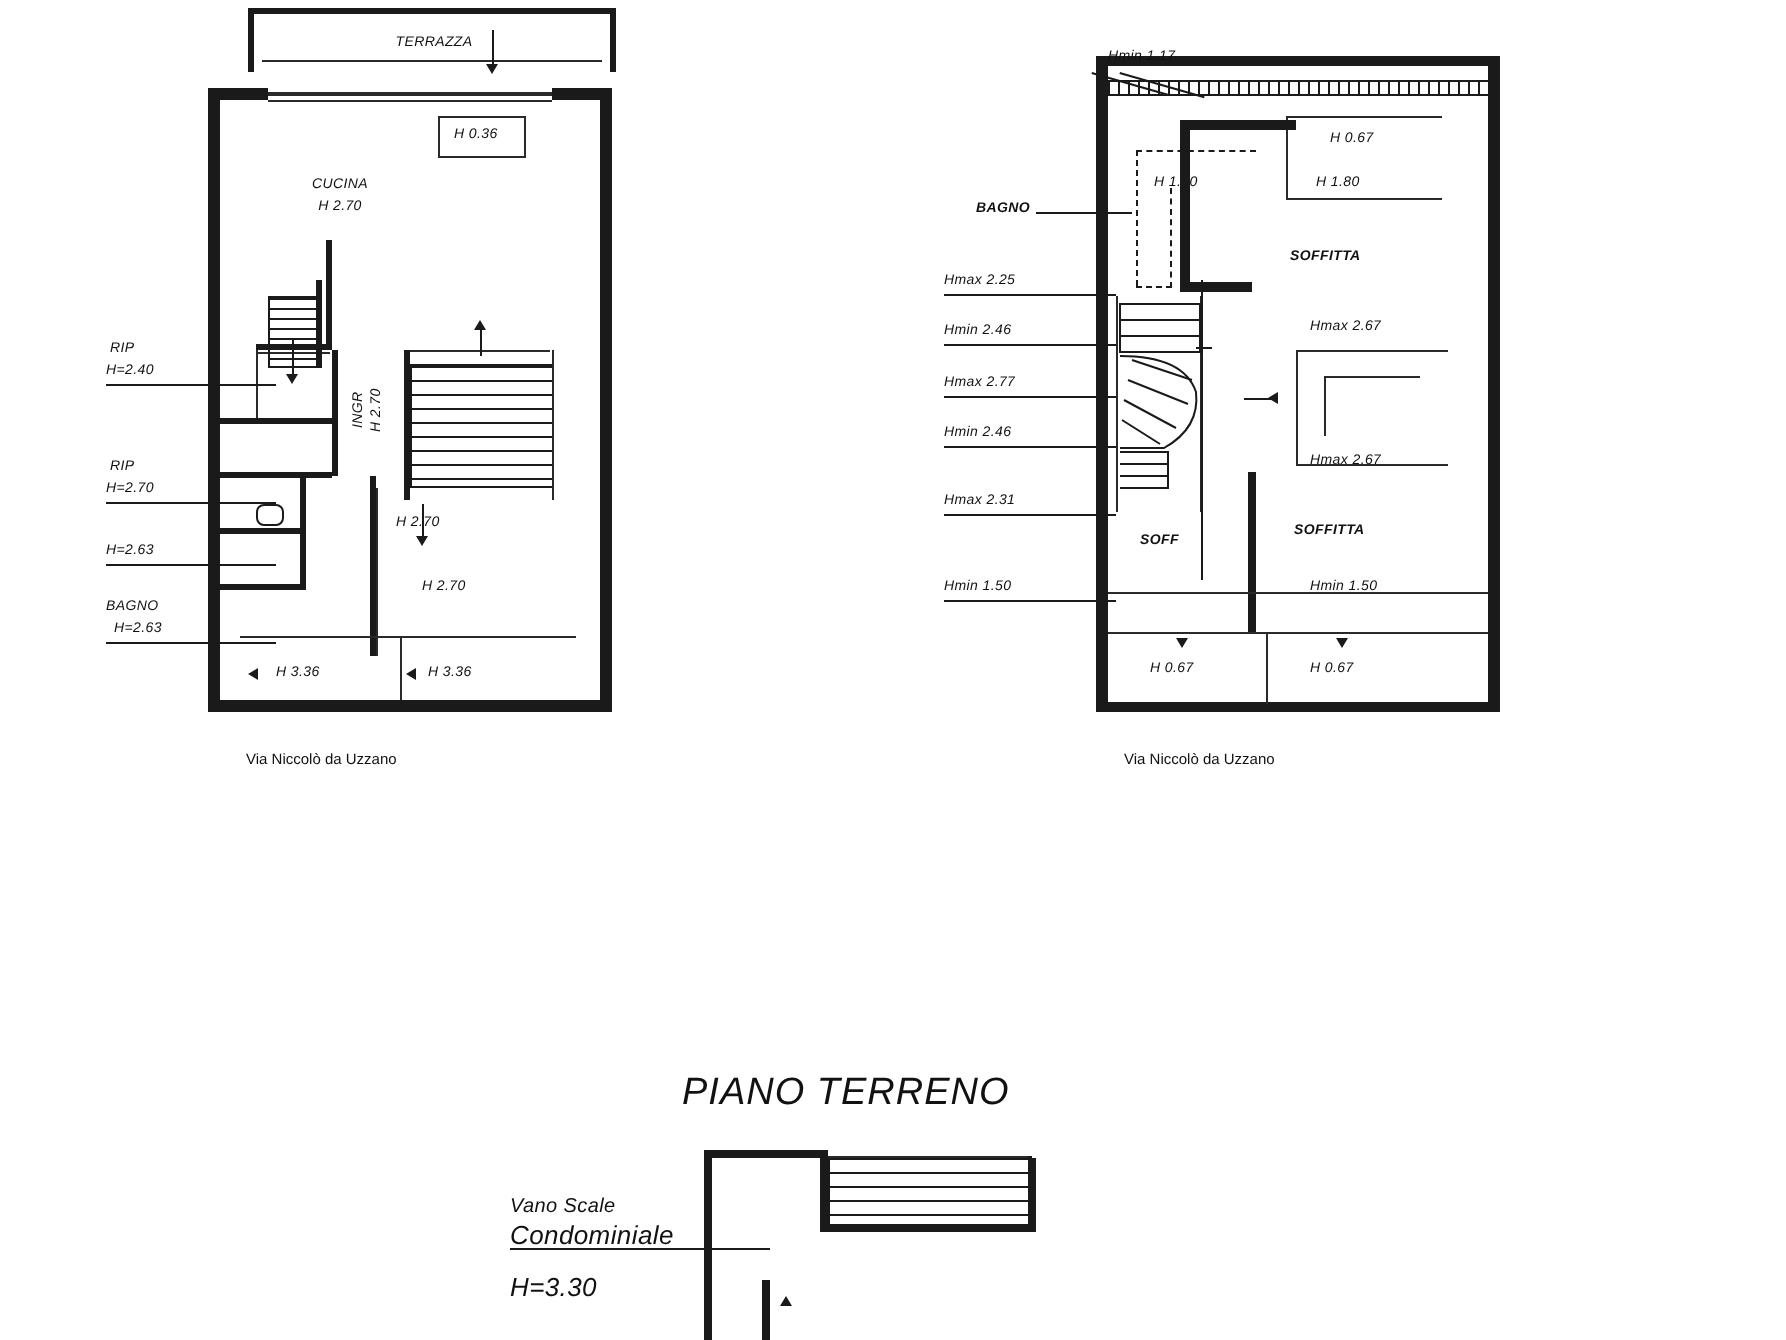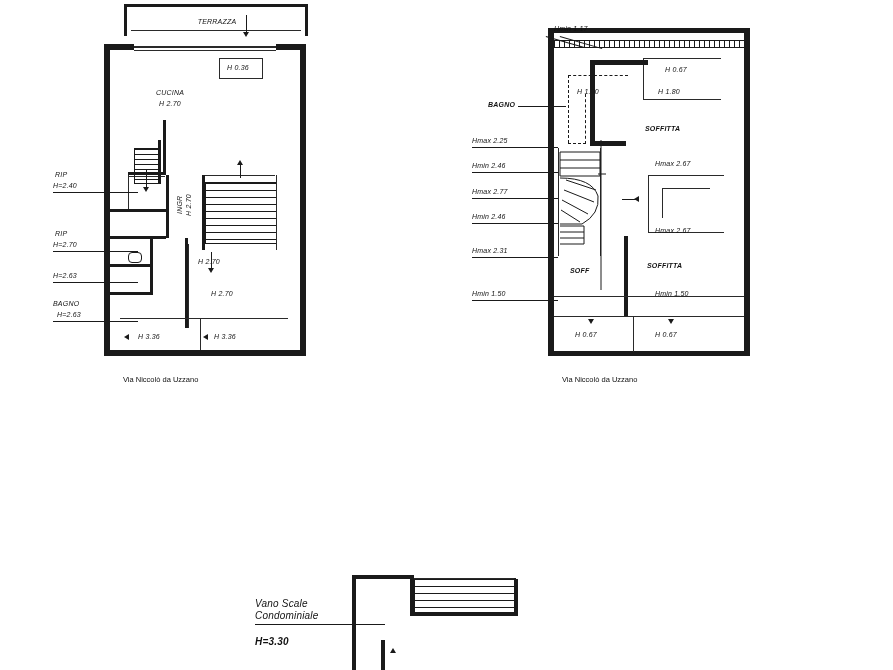--- a/index.html
+++ b/index.html
@@ -312,32 +312,33 @@
     <div class="lbl it" style="left:135px; top:331px;">H 0.67</div>
     <div class="lbl it" style="left:215px; top:331px;">H 0.67</div>
     <div class="arrow-dn" style="left:148px; top:319px;"></div>
     <div class="arrow-dn" style="left:228px; top:319px;"></div>
 
     <div class="street" style="left:122px; top:375px;">Via Niccolò da Uzzano</div>
   </div>
 
   <div class="plan" style="left:0px; top:520px; width:893px; height:150px;">
 
+    <div class="title" style="left:341px; top:16px;">PIANO TERRENO</div>
 
     <div class="wall" style="left:352px; top:55px; width:4px; height:95px;"></div>
     <div class="wall" style="left:352px; top:55px; width:62px; height:4px;"></div>
     <div class="wall" style="left:410px; top:55px; width:4px; height:40px;"></div>
     <div class="wall" style="left:410px; top:92px; width:108px; height:4px;"></div>
     <div class="wall" style="left:514px; top:59px; width:4px; height:36px;"></div>
 
     <div class="stairs" style="left:414px; top:58px; width:100px; height:34px;"></div>
     <div class="thin" style="left:414px; top:58px; width:100px; height:1px;"></div>
 
     <div class="wall" style="left:381px; top:120px; width:4px; height:30px;"></div>
     <div class="arrow-up" style="left:390px; top:128px;"></div>
 
     <div class="lbl it" style="left:255px; top:78px; font-size:10px;">Vano Scale</div>
-    <div class="lbl it" style="left:255px; top:90px; font-size:10px;text-align:center;">Condominiale</div>
-    <div class="lbl it" style="left:255px; top:116px; font-size:10px;font-weight:bold;">H=3.30</div>
+    <div class="lbl it" style="left:255px; top:90px; font-size:13px;text-align:center;">Condominiale</div>
+    <div class="lbl it" style="left:255px; top:116px; font-size:13px;">H=3.30</div>
     <div class="leader" style="left:255px; top:104px; width:130px;"></div>
   </div>
 
 </div>
 
 </body></html>

